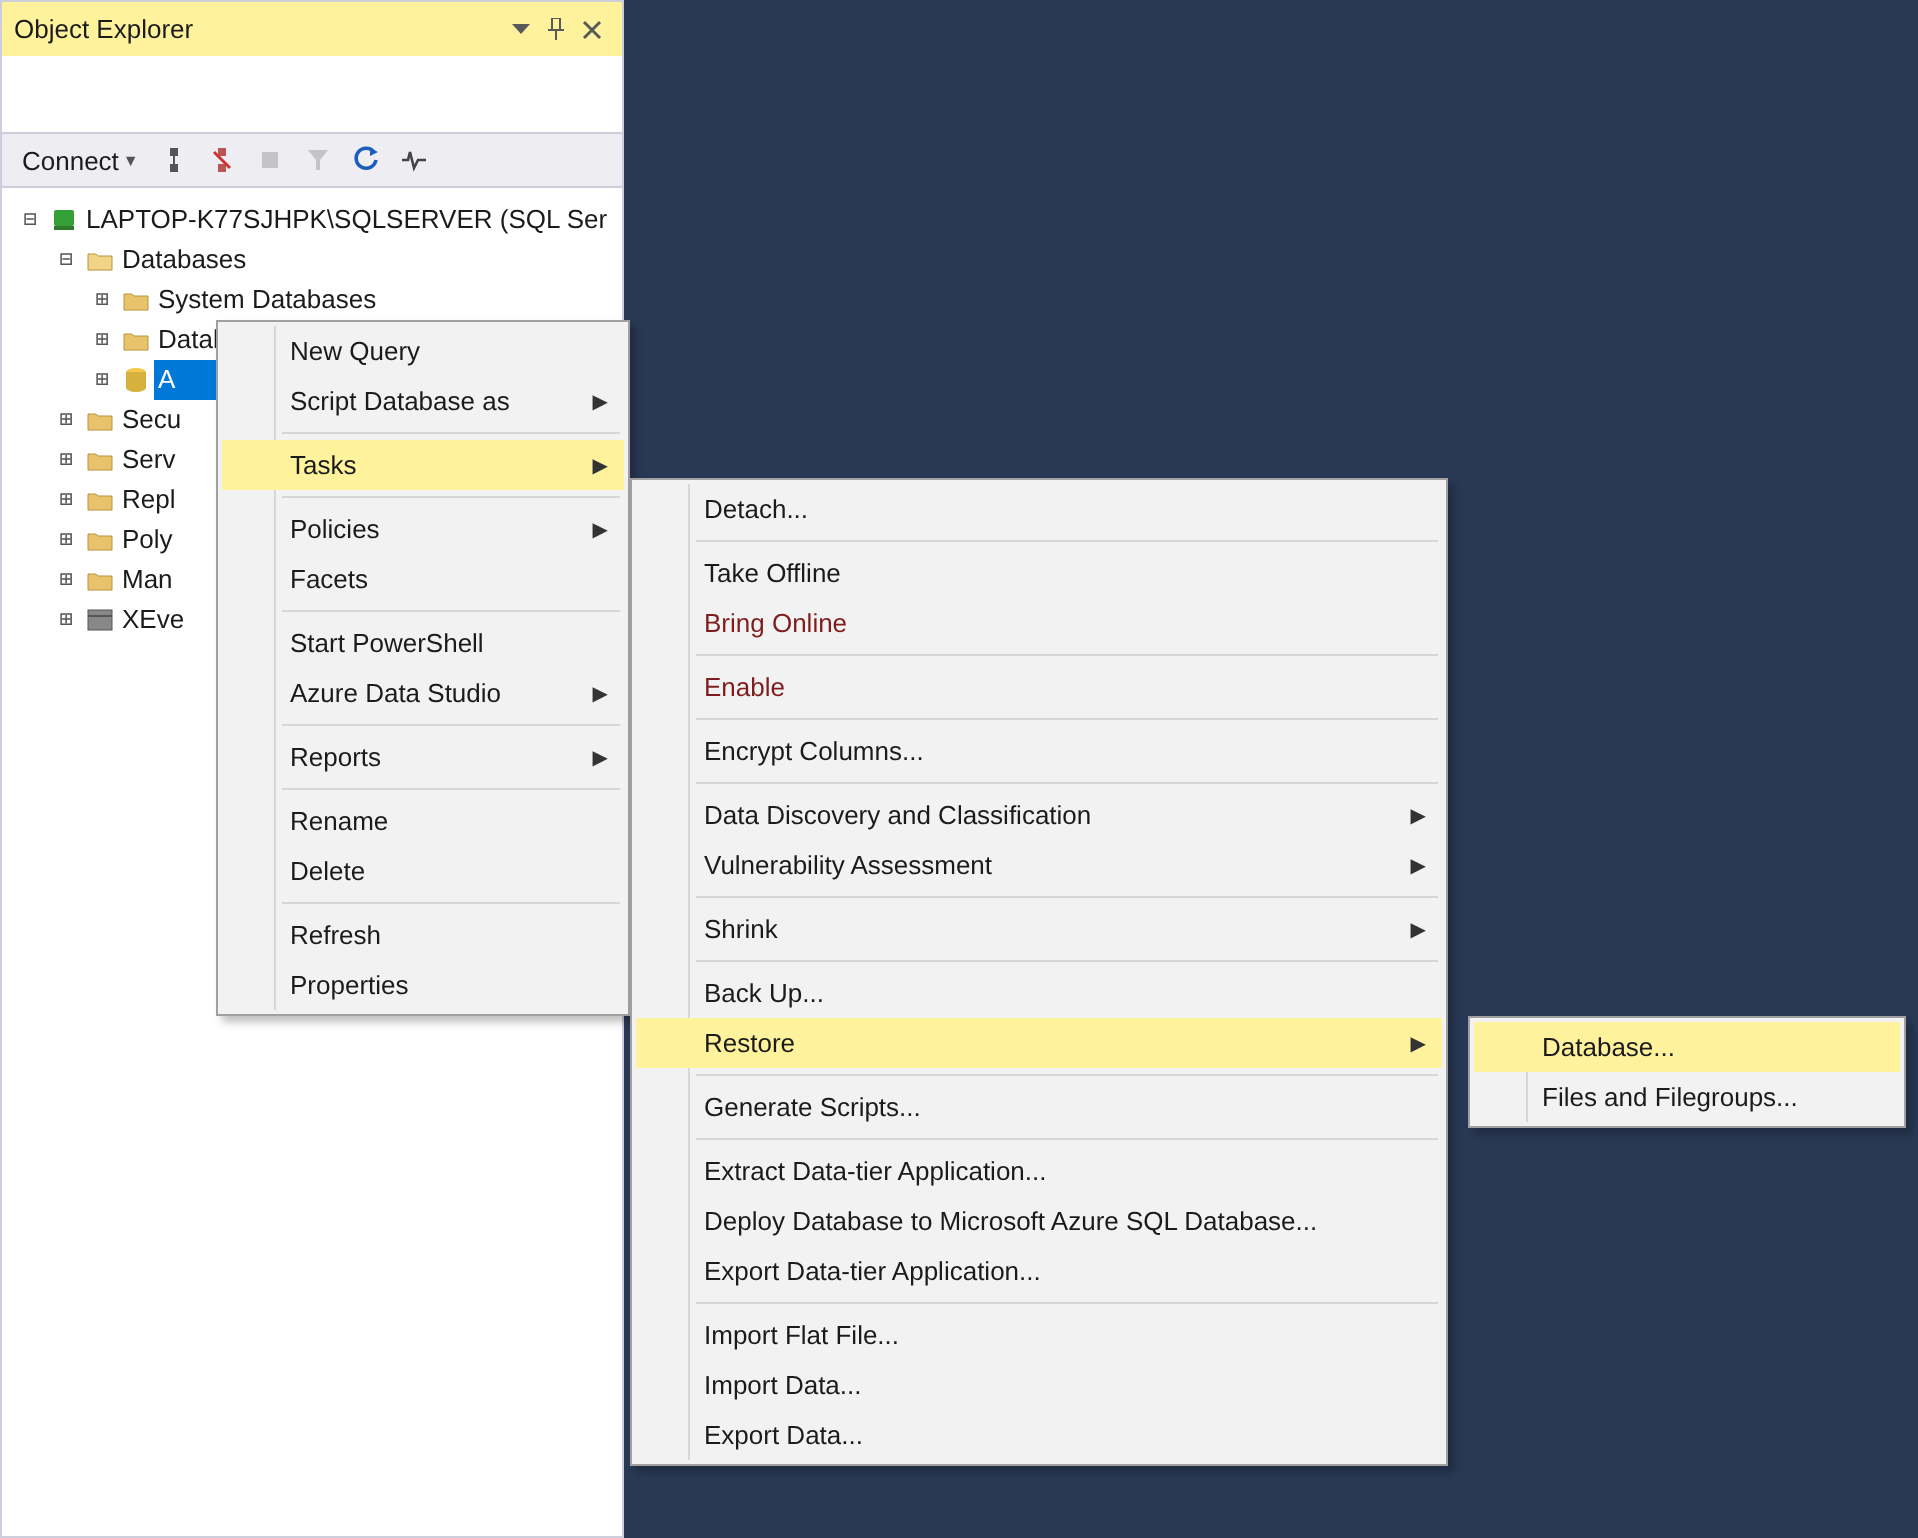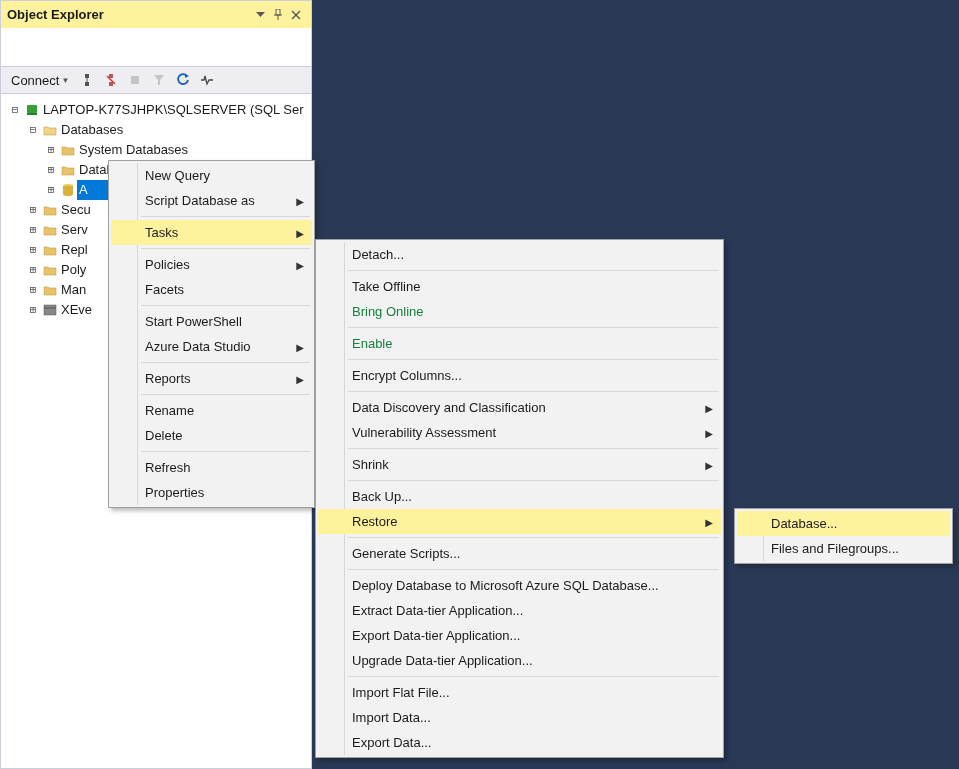--- a/index.html
+++ b/index.html
@@ -20,21 +20,20 @@
     position: relative;
   }
   .panel-title {
     background: #fff29d;
     height: 27px;
     display: flex;
     align-items: center;
     padding: 0 6px;
     font-size: 13px;
     position: relative;
-    font-weight: bold;
   }
   .panel-title .title-text { flex: 1; }
   .panel-title .win-btn {
     width: 18px; height: 18px;
     display: flex; align-items: center; justify-content: center;
     color: #5a5a5a;
     cursor: default;
   }
   .panel-title .win-btn svg { display: block; }
   .toolbar {
@@ -104,21 +103,21 @@
   }
   .menu-item {
     display: flex; align-items: center;
     height: 25px;
     padding: 0 24px 0 34px;
     font-size: 13px;
     position: relative;
     white-space: nowrap;
   }
   .menu-item.hl { background: #fff29d; }
-  .menu-item.disabled { color: #15803d; }
+  .menu-item.disabled { color: #7f1d1d; }
   .menu-item .arrow {
     position: absolute; right: 8px; top: 50%;
     transform: translateY(-50%);
     font-size: 10px;
     color: #333;
   }
   .menu-sep {
     height: 1px;
     background: #d7d7d7;
     margin: 3px 2px 3px 30px;
@@ -407,30 +406,27 @@
   <div class="menu-item hl">
       <span>Restore</span>
       <span class="arrow">▶</span>
     </div>
   <div class="menu-sep"></div>
   <div class="menu-item">
       <span>Generate Scripts...</span>
     </div>
   <div class="menu-sep"></div>
   <div class="menu-item">
+      <span>Extract Data-tier Application...</span>
+    </div>
+  <div class="menu-item">
       <span>Deploy Database to Microsoft Azure SQL Database...</span>
     </div>
   <div class="menu-item">
-      <span>Extract Data-tier Application...</span>
-    </div>
-  <div class="menu-item">
       <span>Export Data-tier Application...</span>
-    </div>
-  <div class="menu-item">
-      <span>Upgrade Data-tier Application...</span>
     </div>
   <div class="menu-sep"></div>
   <div class="menu-item">
       <span>Import Flat File...</span>
     </div>
   <div class="menu-item">
       <span>Import Data...</span>
     </div>
   <div class="menu-item">
       <span>Export Data...</span>

